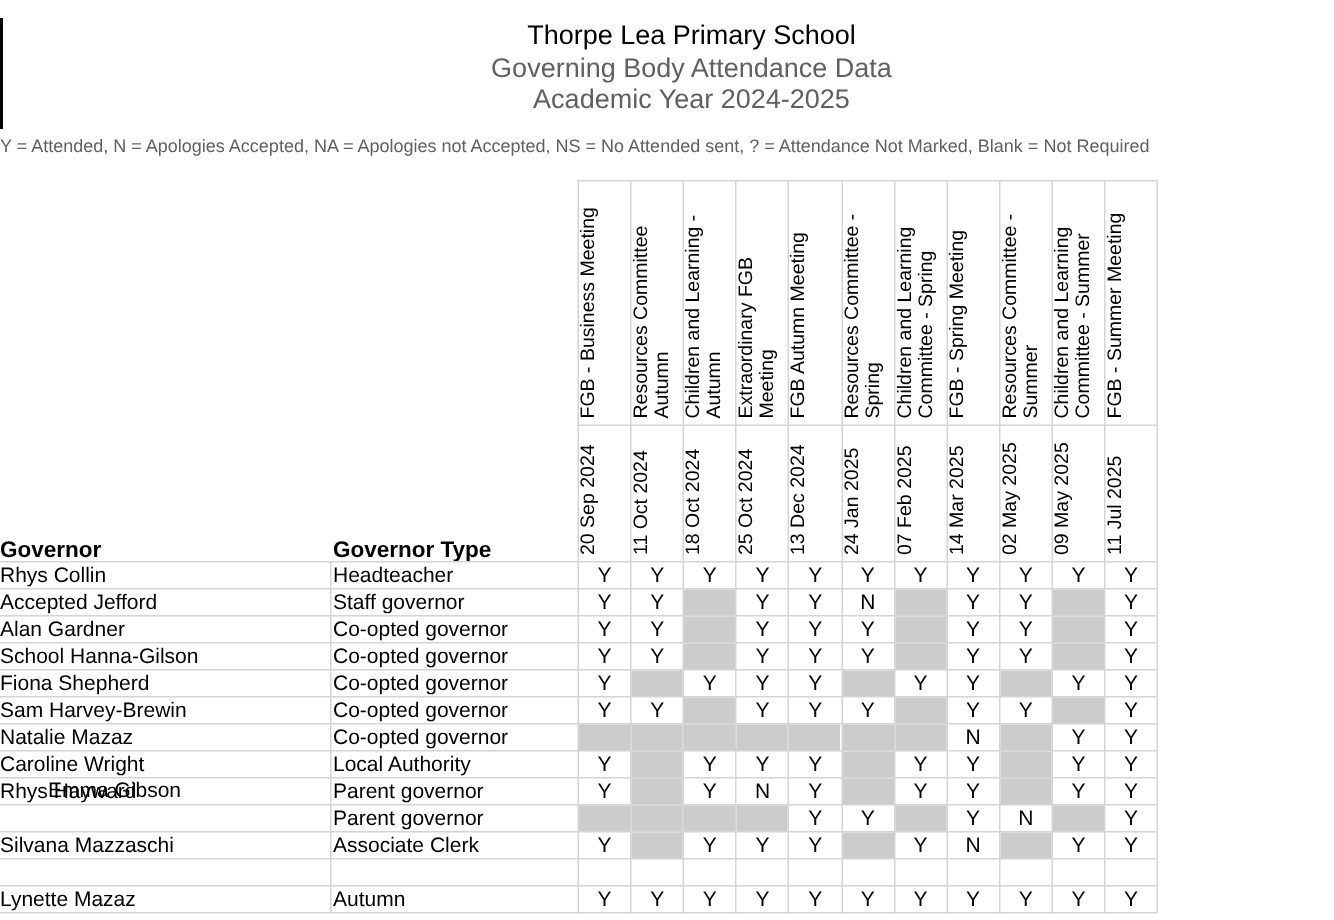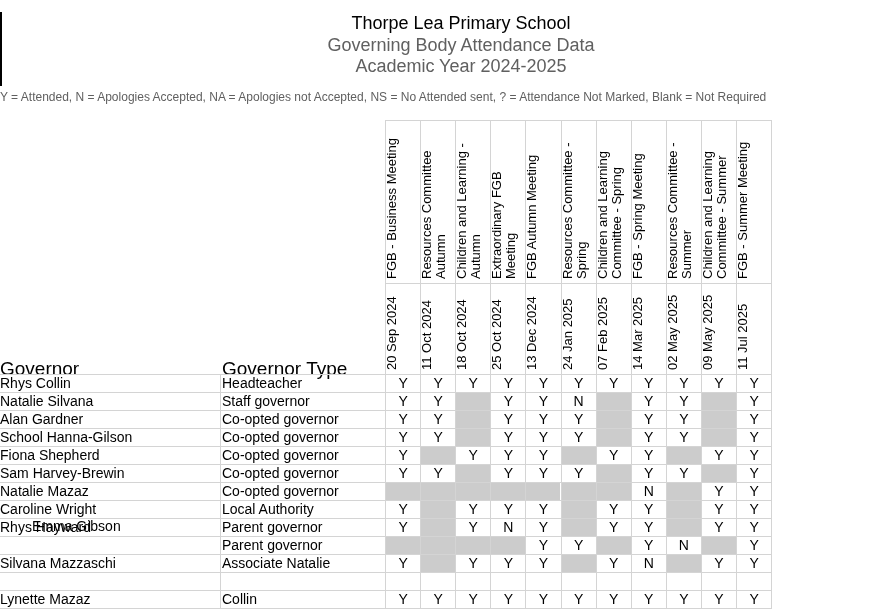--- a/index.html
+++ b/index.html
@@ -40,22 +40,22 @@
       left: 0;
       top: 90px;
       font-size: 12px;
       color: #606060;
       white-space: nowrap;
     }
     
     .col-head {
       position: absolute;
       top: 358px;
-      font-weight: normal;
-      font-size: 19px;
+      font-weight: bold;
+      font-size: 15px;
     }
     .col-head.gov { left: 0; }
     .col-head.type { left: 222px; }
 
     .row-line {
       position: absolute;
       left: 0;
       width: 772px;
       height: 1px;
       background: #d4d4d4;
@@ -185,21 +185,21 @@
     <div class="grid-cell" style="left: 421.1px; top: 375px; width: 34.1px; height: 17px; line-height: 17px;">Y</div>
     <div class="grid-cell" style="left: 456.2px; top: 375px; width: 34.1px; height: 17px; line-height: 17px;">Y</div>
     <div class="grid-cell" style="left: 491.3px; top: 375px; width: 34.1px; height: 17px; line-height: 17px;">Y</div>
     <div class="grid-cell" style="left: 526.4px; top: 375px; width: 34.1px; height: 17px; line-height: 17px;">Y</div>
     <div class="grid-cell" style="left: 561.5px; top: 375px; width: 34.1px; height: 17px; line-height: 17px;">Y</div>
     <div class="grid-cell" style="left: 596.6px; top: 375px; width: 34.1px; height: 17px; line-height: 17px;">Y</div>
     <div class="grid-cell" style="left: 631.7px; top: 375px; width: 34.1px; height: 17px; line-height: 17px;">Y</div>
     <div class="grid-cell" style="left: 666.8px; top: 375px; width: 34.1px; height: 17px; line-height: 17px;">Y</div>
     <div class="grid-cell" style="left: 701.9px; top: 375px; width: 34.1px; height: 17px; line-height: 17px;">Y</div>
     <div class="grid-cell" style="left: 737px; top: 375px; width: 34.1px; height: 17px; line-height: 17px;">Y</div>
-    <div class="left-cell" style="left: 0px; top: 392px;">Natalie Silvana</div>
+    <div class="left-cell" style="left: 0px; top: 392px;">Accepted Jefford</div>
     <div class="left-cell" style="left: 222px; top: 392px;">Staff governor</div>
     <div class="grid-cell" style="left: 386px; top: 393px; width: 34.1px; height: 17px; line-height: 17px;">Y</div>
     <div class="grid-cell" style="left: 421.1px; top: 393px; width: 34.1px; height: 17px; line-height: 17px;">Y</div>
     <div class="grid-cell na" style="left: 456.2px; top: 393px; width: 34.1px; height: 17px; line-height: 17px;"></div>
     <div class="grid-cell" style="left: 491.3px; top: 393px; width: 34.1px; height: 17px; line-height: 17px;">Y</div>
     <div class="grid-cell" style="left: 526.4px; top: 393px; width: 34.1px; height: 17px; line-height: 17px;">Y</div>
     <div class="grid-cell" style="left: 561.5px; top: 393px; width: 34.1px; height: 17px; line-height: 17px;">N</div>
     <div class="grid-cell na" style="left: 596.6px; top: 393px; width: 34.1px; height: 17px; line-height: 17px;"></div>
     <div class="grid-cell" style="left: 631.7px; top: 393px; width: 34.1px; height: 17px; line-height: 17px;">Y</div>
     <div class="grid-cell" style="left: 666.8px; top: 393px; width: 34.1px; height: 17px; line-height: 17px;">Y</div>
@@ -303,21 +303,21 @@
     <div class="grid-cell na" style="left: 456.2px; top: 537px; width: 34.1px; height: 17px; line-height: 17px;"></div>
     <div class="grid-cell na" style="left: 491.3px; top: 537px; width: 34.1px; height: 17px; line-height: 17px;"></div>
     <div class="grid-cell" style="left: 526.4px; top: 537px; width: 34.1px; height: 17px; line-height: 17px;">Y</div>
     <div class="grid-cell" style="left: 561.5px; top: 537px; width: 34.1px; height: 17px; line-height: 17px;">Y</div>
     <div class="grid-cell na" style="left: 596.6px; top: 537px; width: 34.1px; height: 17px; line-height: 17px;"></div>
     <div class="grid-cell" style="left: 631.7px; top: 537px; width: 34.1px; height: 17px; line-height: 17px;">Y</div>
     <div class="grid-cell" style="left: 666.8px; top: 537px; width: 34.1px; height: 17px; line-height: 17px;">N</div>
     <div class="grid-cell na" style="left: 701.9px; top: 537px; width: 34.1px; height: 17px; line-height: 17px;"></div>
     <div class="grid-cell" style="left: 737px; top: 537px; width: 34.1px; height: 17px; line-height: 17px;">Y</div>
     <div class="left-cell" style="left: 0px; top: 554px;">Silvana Mazzaschi</div>
-    <div class="left-cell" style="left: 222px; top: 554px;">Associate Natalie</div>
+    <div class="left-cell" style="left: 222px; top: 554px;">Associate Clerk</div>
     <div class="grid-cell" style="left: 386px; top: 555px; width: 34.1px; height: 17px; line-height: 17px;">Y</div>
     <div class="grid-cell na" style="left: 421.1px; top: 555px; width: 34.1px; height: 17px; line-height: 17px;"></div>
     <div class="grid-cell" style="left: 456.2px; top: 555px; width: 34.1px; height: 17px; line-height: 17px;">Y</div>
     <div class="grid-cell" style="left: 491.3px; top: 555px; width: 34.1px; height: 17px; line-height: 17px;">Y</div>
     <div class="grid-cell" style="left: 526.4px; top: 555px; width: 34.1px; height: 17px; line-height: 17px;">Y</div>
     <div class="grid-cell na" style="left: 561.5px; top: 555px; width: 34.1px; height: 17px; line-height: 17px;"></div>
     <div class="grid-cell" style="left: 596.6px; top: 555px; width: 34.1px; height: 17px; line-height: 17px;">Y</div>
     <div class="grid-cell" style="left: 631.7px; top: 555px; width: 34.1px; height: 17px; line-height: 17px;">N</div>
     <div class="grid-cell na" style="left: 666.8px; top: 555px; width: 34.1px; height: 17px; line-height: 17px;"></div>
     <div class="grid-cell" style="left: 701.9px; top: 555px; width: 34.1px; height: 17px; line-height: 17px;">Y</div>
@@ -329,21 +329,21 @@
     <div class="grid-cell" style="left: 456.2px; top: 573px; width: 34.1px; height: 17px; line-height: 17px;"></div>
     <div class="grid-cell" style="left: 491.3px; top: 573px; width: 34.1px; height: 17px; line-height: 17px;"></div>
     <div class="grid-cell" style="left: 526.4px; top: 573px; width: 34.1px; height: 17px; line-height: 17px;"></div>
     <div class="grid-cell" style="left: 561.5px; top: 573px; width: 34.1px; height: 17px; line-height: 17px;"></div>
     <div class="grid-cell" style="left: 596.6px; top: 573px; width: 34.1px; height: 17px; line-height: 17px;"></div>
     <div class="grid-cell" style="left: 631.7px; top: 573px; width: 34.1px; height: 17px; line-height: 17px;"></div>
     <div class="grid-cell" style="left: 666.8px; top: 573px; width: 34.1px; height: 17px; line-height: 17px;"></div>
     <div class="grid-cell" style="left: 701.9px; top: 573px; width: 34.1px; height: 17px; line-height: 17px;"></div>
     <div class="grid-cell" style="left: 737px; top: 573px; width: 34.1px; height: 17px; line-height: 17px;"></div>
     <div class="left-cell" style="left: 0px; top: 590px;">Lynette Mazaz</div>
-    <div class="left-cell" style="left: 222px; top: 590px;">Collin</div>
+    <div class="left-cell" style="left: 222px; top: 590px;">Autumn</div>
     <div class="grid-cell" style="left: 386px; top: 591px; width: 34.1px; height: 17px; line-height: 17px;">Y</div>
     <div class="grid-cell" style="left: 421.1px; top: 591px; width: 34.1px; height: 17px; line-height: 17px;">Y</div>
     <div class="grid-cell" style="left: 456.2px; top: 591px; width: 34.1px; height: 17px; line-height: 17px;">Y</div>
     <div class="grid-cell" style="left: 491.3px; top: 591px; width: 34.1px; height: 17px; line-height: 17px;">Y</div>
     <div class="grid-cell" style="left: 526.4px; top: 591px; width: 34.1px; height: 17px; line-height: 17px;">Y</div>
     <div class="grid-cell" style="left: 561.5px; top: 591px; width: 34.1px; height: 17px; line-height: 17px;">Y</div>
     <div class="grid-cell" style="left: 596.6px; top: 591px; width: 34.1px; height: 17px; line-height: 17px;">Y</div>
     <div class="grid-cell" style="left: 631.7px; top: 591px; width: 34.1px; height: 17px; line-height: 17px;">Y</div>
     <div class="grid-cell" style="left: 666.8px; top: 591px; width: 34.1px; height: 17px; line-height: 17px;">Y</div>
     <div class="grid-cell" style="left: 701.9px; top: 591px; width: 34.1px; height: 17px; line-height: 17px;">Y</div>

